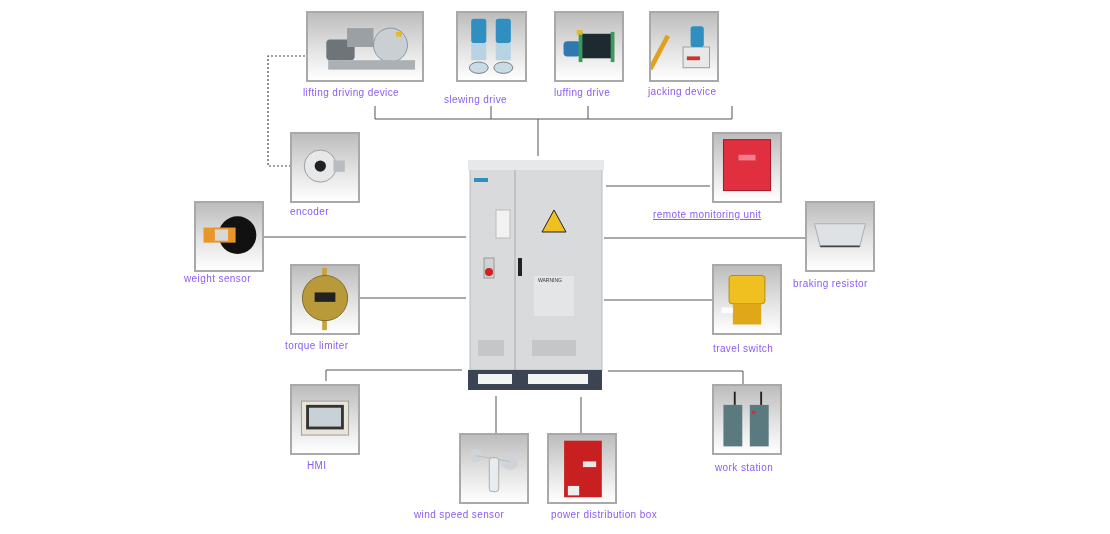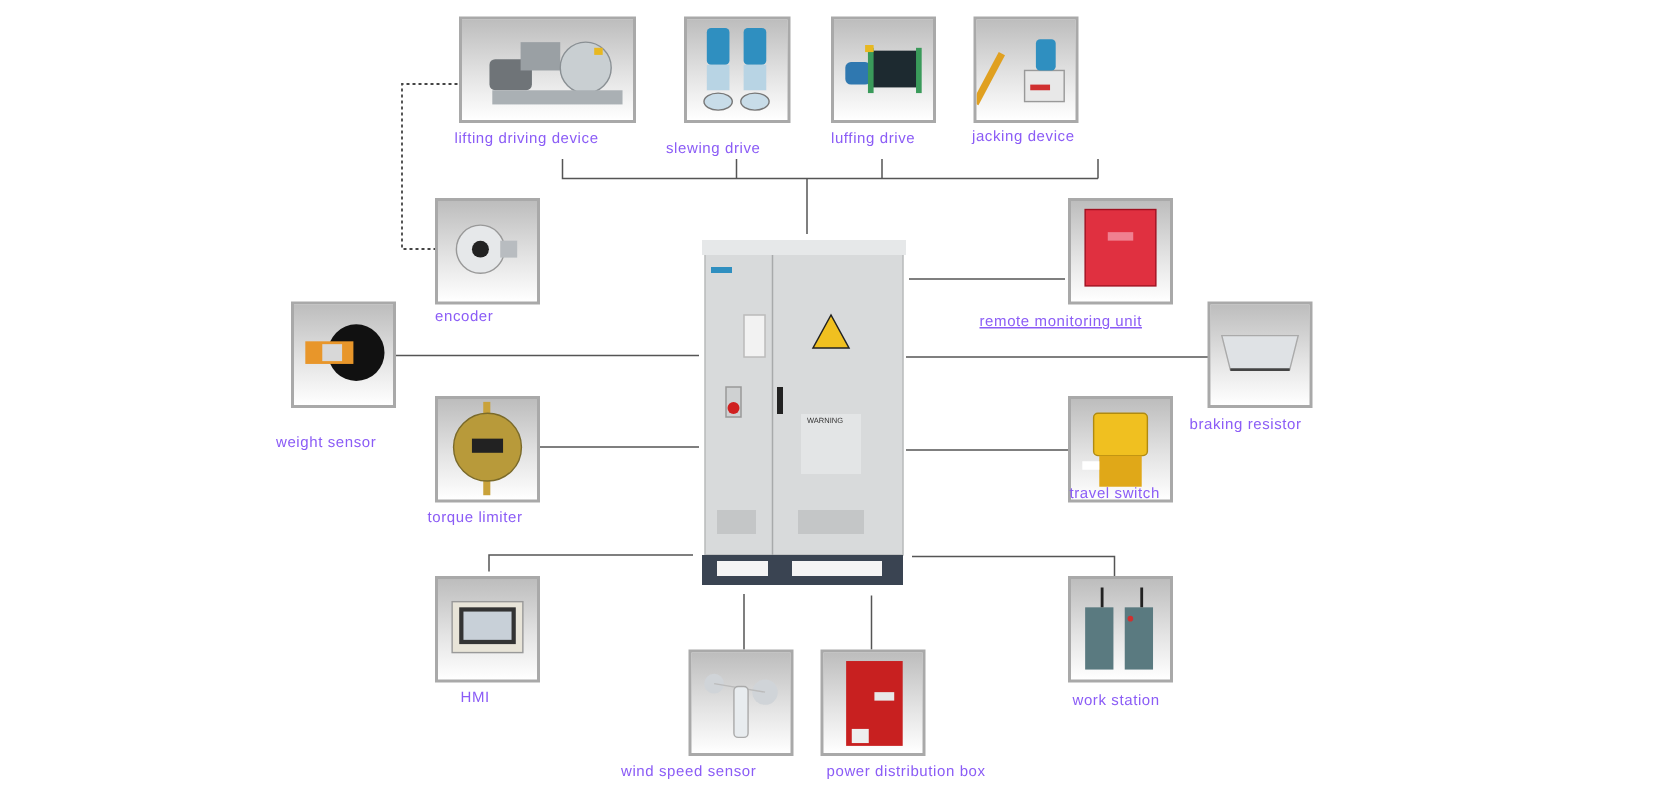--- a/index.html
+++ b/index.html
@@ -88,21 +88,21 @@
 </div>
 <div class="label" style="left:290px;top:206px;">encoder</div>
 
 <div class="box" style="left:194px;top:201px;width:70px;height:71px;">
   <svg viewBox="0 0 70 71">
       <circle cx="44" cy="34" r="20" fill="#111"></circle>
       <rect x="8" y="26" width="34" height="16" fill="#e8962a"></rect>
       <rect x="20" y="28" width="14" height="12" fill="#d8d8d8"></rect>
     </svg>
 </div>
-<div class="label" style="left:184px;top:290px;">weight sensor</div>
+<div class="label" style="left:184px;top:273px;">weight sensor</div>
 
 <div class="box" style="left:290px;top:264px;width:70px;height:71px;">
   <svg viewBox="0 0 70 71">
       <rect x="32" y="2" width="5" height="66" fill="#c9a23a"></rect>
       <circle cx="35" cy="34" r="24" fill="#b89a3a" stroke="#7a6a2a"></circle>
       <rect x="24" y="28" width="22" height="10" fill="#222"></rect>
     </svg>
 </div>
 <div class="label" style="left:285px;top:340px;">torque limiter</div>
 
@@ -171,21 +171,21 @@
 </div>
 <div class="label" style="left:793px;top:278px;">braking resistor</div>
 
 <div class="box" style="left:712px;top:264px;width:70px;height:71px;">
   <svg viewBox="0 0 70 71">
       <rect x="16" y="10" width="38" height="30" rx="3" fill="#f0c020" stroke="#b08a10"></rect>
       <rect x="20" y="40" width="30" height="22" fill="#e0a818"></rect>
       <rect x="8" y="44" width="12" height="6" fill="#fff"></rect>
     </svg>
 </div>
-<div class="label" style="left:713px;top:324px;">travel switch</div>
+<div class="label" style="left:713px;top:343px;">travel switch</div>
 
 <div class="box" style="left:712px;top:384px;width:70px;height:71px;">
   <svg viewBox="0 0 70 71">
       <rect x="10" y="20" width="20" height="44" fill="#5a7a80"></rect>
       <rect x="38" y="20" width="20" height="44" fill="#5a7a80"></rect>
       <line x1="22" y1="6" x2="22" y2="20" stroke="#222" stroke-width="2"></line>
       <line x1="50" y1="6" x2="50" y2="20" stroke="#222" stroke-width="2"></line>
       <circle cx="42" cy="28" r="2" fill="#d03030"></circle>
     </svg>
 </div>

